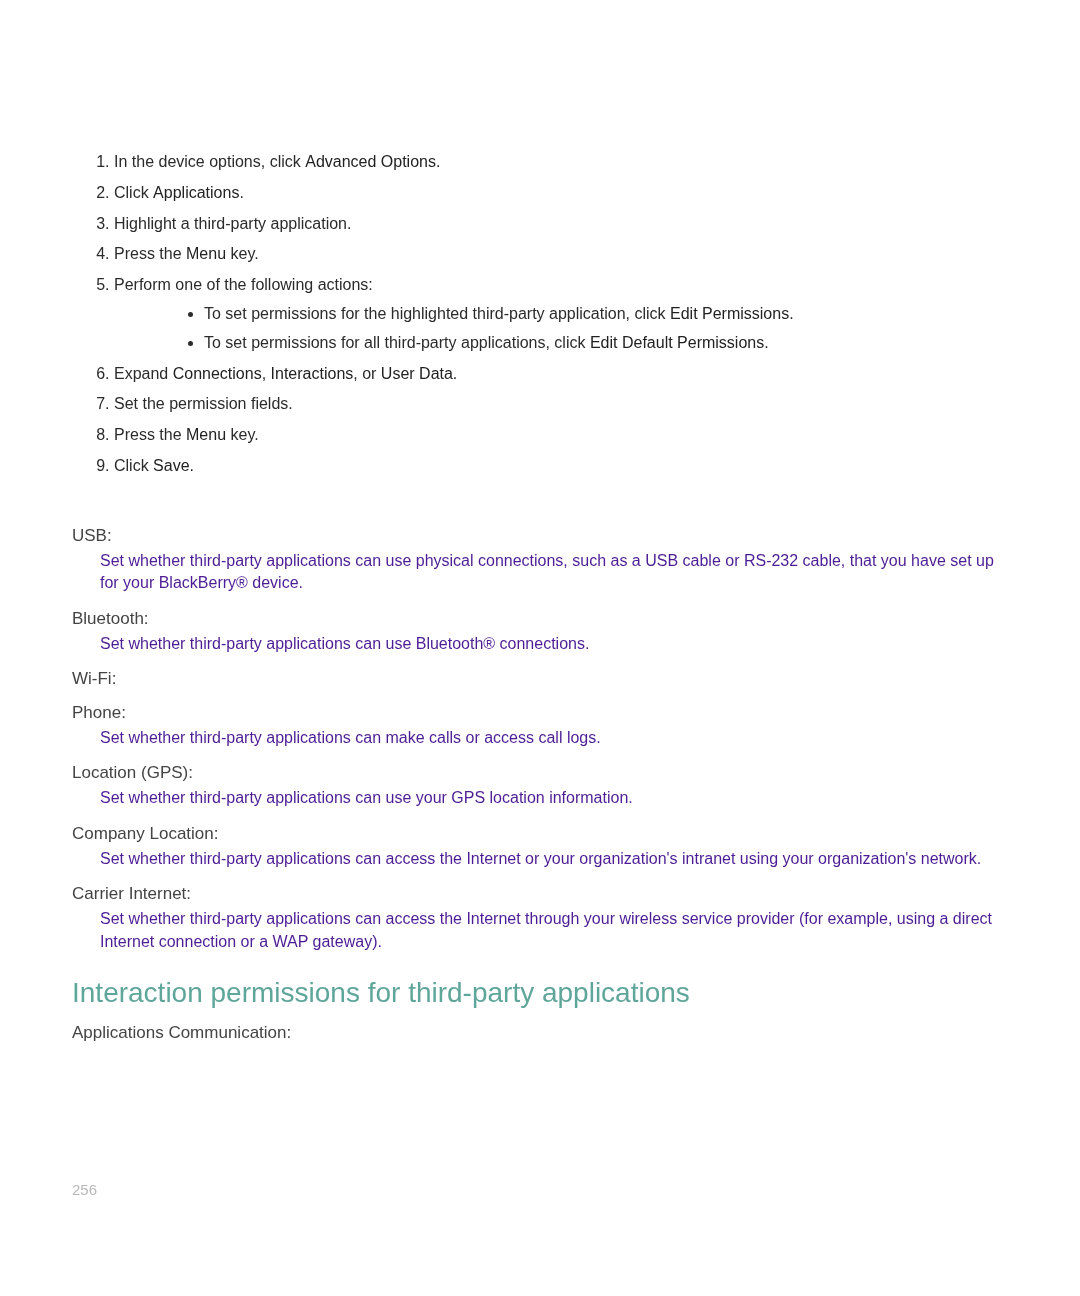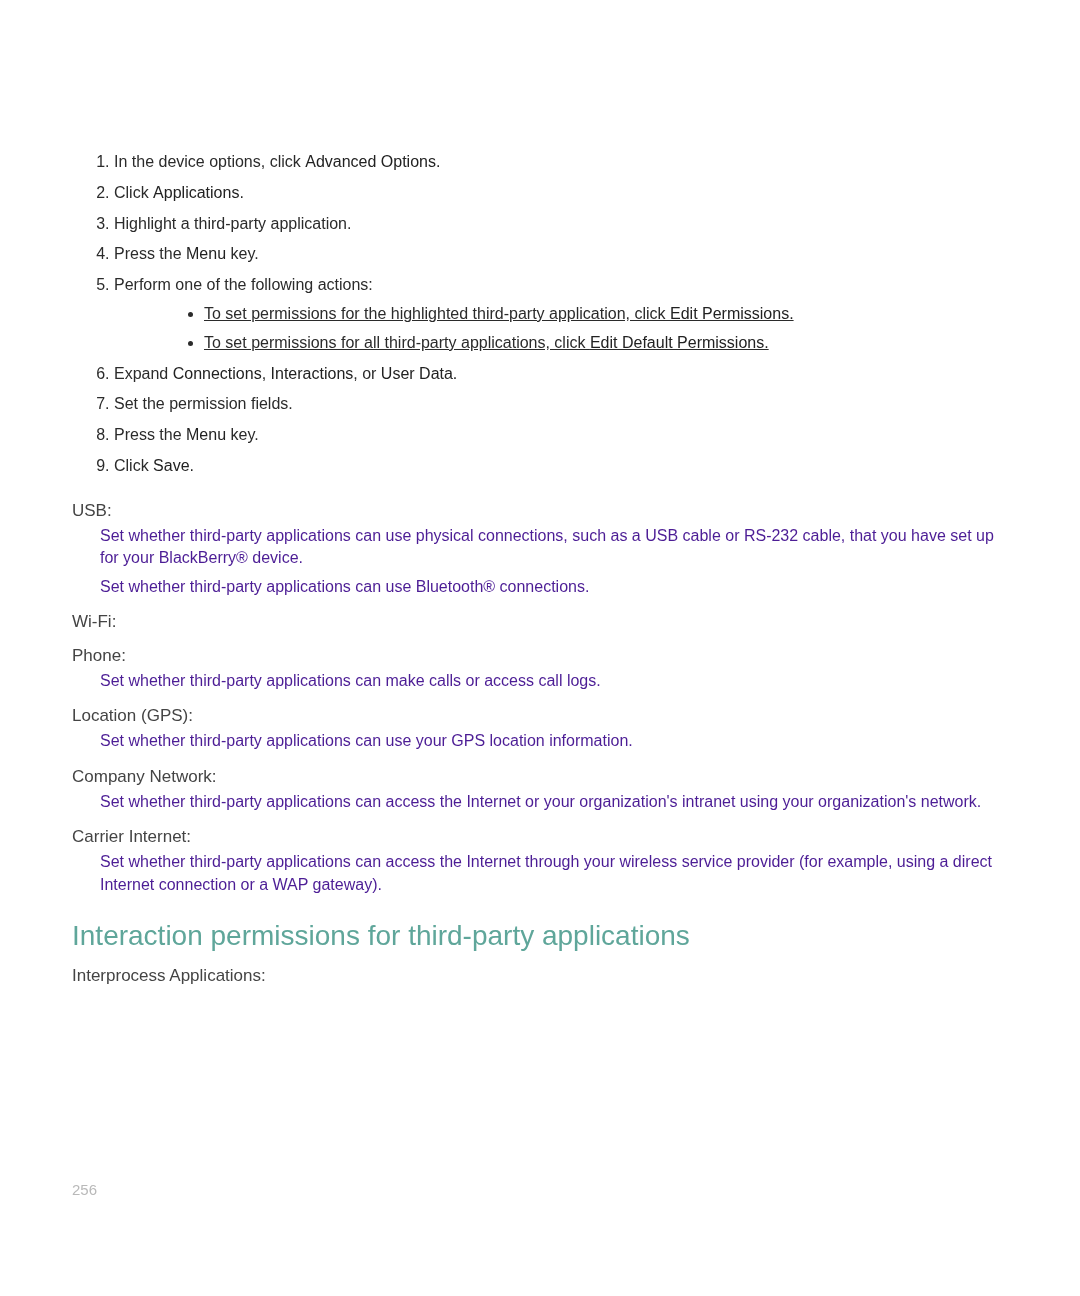--- a/index.html
+++ b/index.html
@@ -11,37 +11,36 @@
     color: #333;
   }
   .page {
     box-sizing: border-box;
     width: 1080px;
     min-height: 1296px;
     padding: 150px 72px 60px 72px;
     position: relative;
   }
   ol.steps {
-    margin: 0 0 22px 0;
+    margin: 0 0 47px 0;
     padding-left: 42px;
     font-size: 16px;
     line-height: 1.55;
     color: #2b2b2b;
   }
   ol.steps > li {
     margin-bottom: 6px;
   }
   ul.sub {
     list-style: disc;
     margin: 4px 0 4px 0;
     padding-left: 90px;
   }
   ul.sub > li {
     margin-bottom: 4px;
-    text-decoration: underline;
   }
   .ui-term {
     font-family: Arial, "Helvetica Neue", sans-serif;
     font-weight: 400;
     font-size: 16px;
     color: #222;
   }
   h2.section {
     font-family: Arial, "Helvetica Neue", sans-serif;
     font-weight: 400;
@@ -111,37 +110,38 @@
     <li>
       <span>Click </span><span class="ui-term">Save.</span>
     </li>
   </ol>
 
 
   <div class="def-list">
     <div class="def-term">USB:</div>
     <div class="def-desc">Set whether third-party applications can use physical connections, such as a USB cable or RS-232 cable, that you have set up for your BlackBerry® device.</div>
 
+    <div class="def-term">Bluetooth:</div>
     <div class="def-desc">Set whether third-party applications can use Bluetooth® connections.</div>
 
     <div class="def-term">Wi-Fi:</div>
 
     <div class="def-term">Phone:</div>
     <div class="def-desc">Set whether third-party applications can make calls or access call logs.</div>
 
     <div class="def-term">Location (GPS):</div>
     <div class="def-desc">Set whether third-party applications can use your GPS location information.</div>
 
-    <div class="def-term">Company Network:</div>
+    <div class="def-term">Company Location:</div>
     <div class="def-desc">Set whether third-party applications can access the Internet or your organization's intranet using your organization's network.</div>
 
     <div class="def-term">Carrier Internet:</div>
     <div class="def-desc">Set whether third-party applications can access the Internet through your wireless service provider (for example, using a direct Internet connection or a WAP gateway).</div>
   </div>
 
   <h2 class="section">Interaction permissions for third-party applications</h2>
 
   <div class="def-list">
-    <div class="def-term">Interprocess Applications:</div>
+    <div class="def-term">Applications Communication:</div>
   </div>
 
   <div class="page-number">256</div>
 </div>
 
 </body></html>

